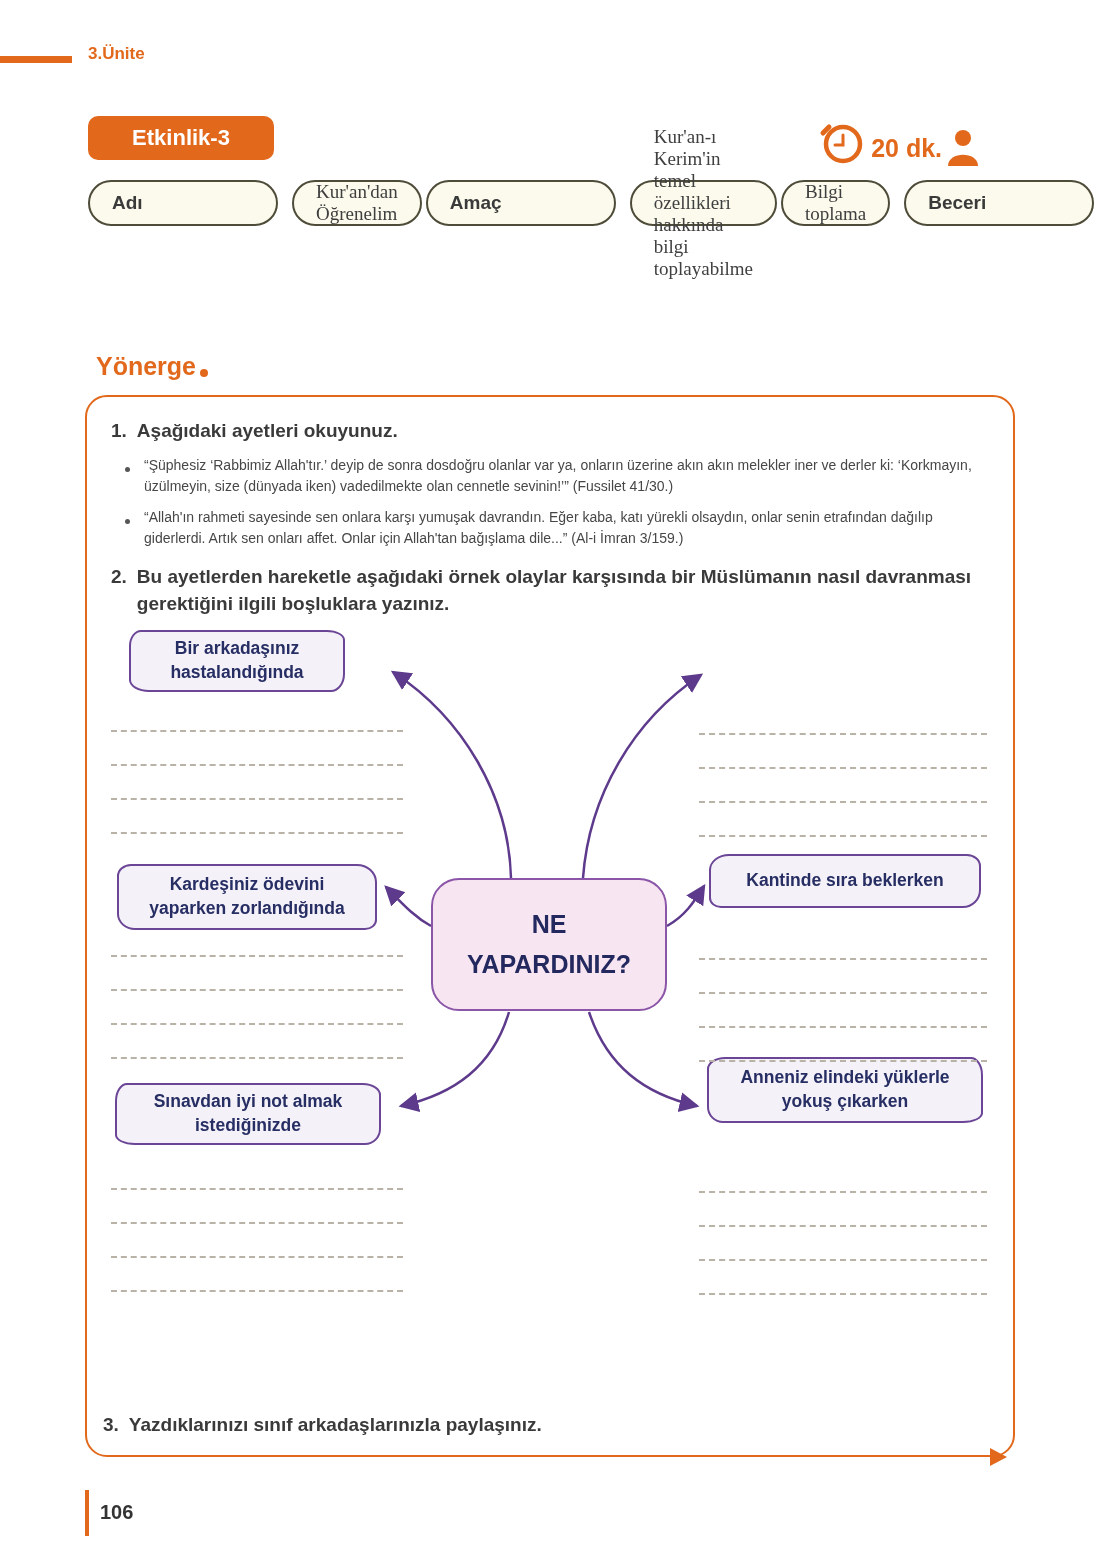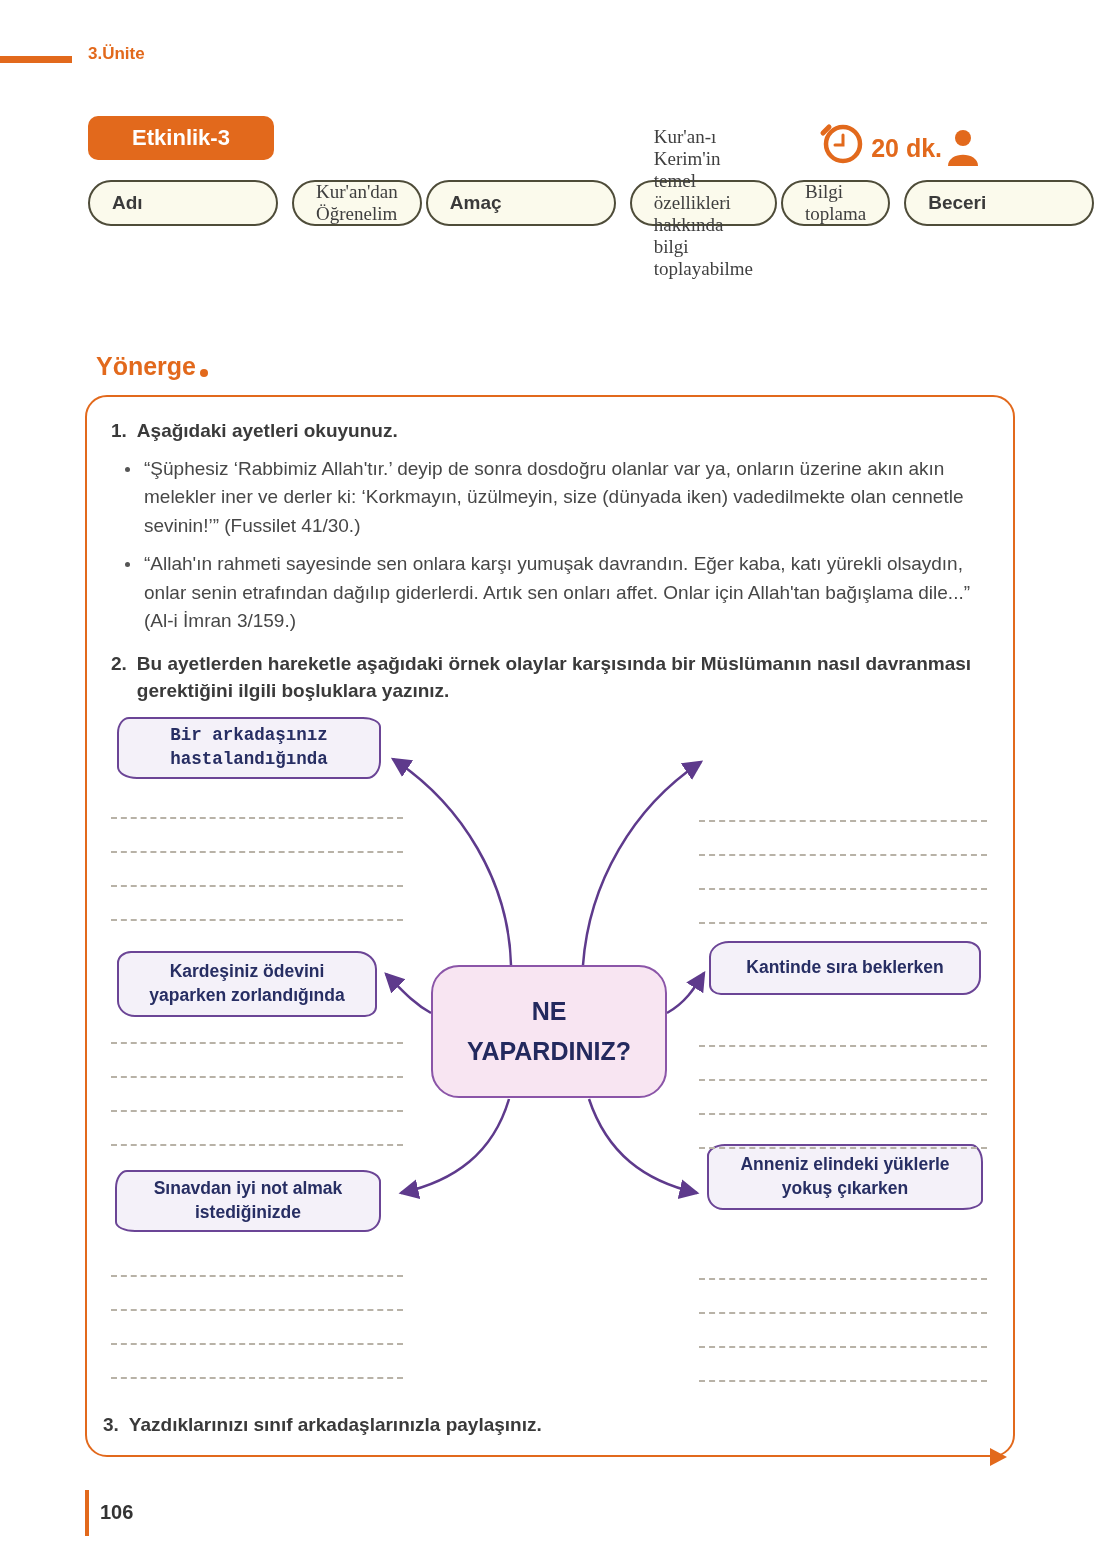--- a/index.html
+++ b/index.html
@@ -49,36 +49,36 @@
   }
   .frame-arrow {
     position:absolute; right:6px; bottom:-11px;
     width:0; height:0;
     border-top:9px solid transparent; border-bottom:9px solid transparent;
     border-left:17px solid #E2691C;
   }
 
   .step { display:flex; gap:10px; font-size:19px; font-weight:bold; color:#3a3a3a; line-height:1.45; }
   .step .num { flex:0 0 auto; }
-  .verse { display:flex; gap:14px; margin:10px 0 0 14px; font-size:19px; color:#474747; line-height:1.5; }
+  .verse { display:flex; gap:14px; margin:10px 0 0 14px; font-size:14px; color:#474747; line-height:1.5; }
   .verse-bullet { flex:0 0 auto; width:5px; height:5px; border-radius:50%; background:#555; margin-top:12px; }
   .step2 { margin-top:14px; }
 
   
   .mindmap { position:relative; width:880px; height:700px; margin-top:10px; }
   .arrows { position:absolute; left:0; top:0; }
   .arrow { fill:none; stroke:#5E3A8C; stroke-width:2.5; }
 
   .node {
     position:absolute; background:#F4F1F9; border:2px solid #6B4596;
     display:flex; align-items:center; justify-content:center; text-align:center;
     font-weight:bold; color:#272E63; font-size:17.5px; line-height:1.35;
     padding:6px 12px;
   }
-  .node-0 { left:6px;   top:2px;   width:264px; height:62px; border-radius:12px 18px 14px 20px / 16px 10px 18px 12px;font-family:Liberation Mono, monospace; }
+  .node-0 { left:18px;   top:2px;   width:216px; height:62px; border-radius:12px 18px 14px 20px / 16px 10px 18px 12px; }
   .node-1 { left:598px; top:4px;   width:272px; height:66px; border-radius:18px 12px 20px 14px / 10px 16px 12px 18px; }
   .node-2 { left:6px;   top:236px; width:260px; height:66px; border-radius:14px 20px 12px 18px / 12px 18px 10px 16px; }
   .node-3 { left:598px; top:226px; width:272px; height:54px; border-radius:20px 14px 18px 12px / 16px 12px 18px 10px; }
   .node-4 { left:4px;   top:455px; width:266px; height:62px; border-radius:12px 18px 16px 20px / 18px 12px 16px 10px; }
   .node-5 { left:596px; top:429px; width:276px; height:66px; border-radius:18px 12px 20px 16px / 12px 18px 10px 16px; }
 
   .center-box {
     position:absolute; left:320px; top:250px; width:236px; height:133px;
     background:#F8E5F2; border:2.5px solid #8B55A8; border-radius:28px;
     display:flex; align-items:center; justify-content:center; text-align:center;

